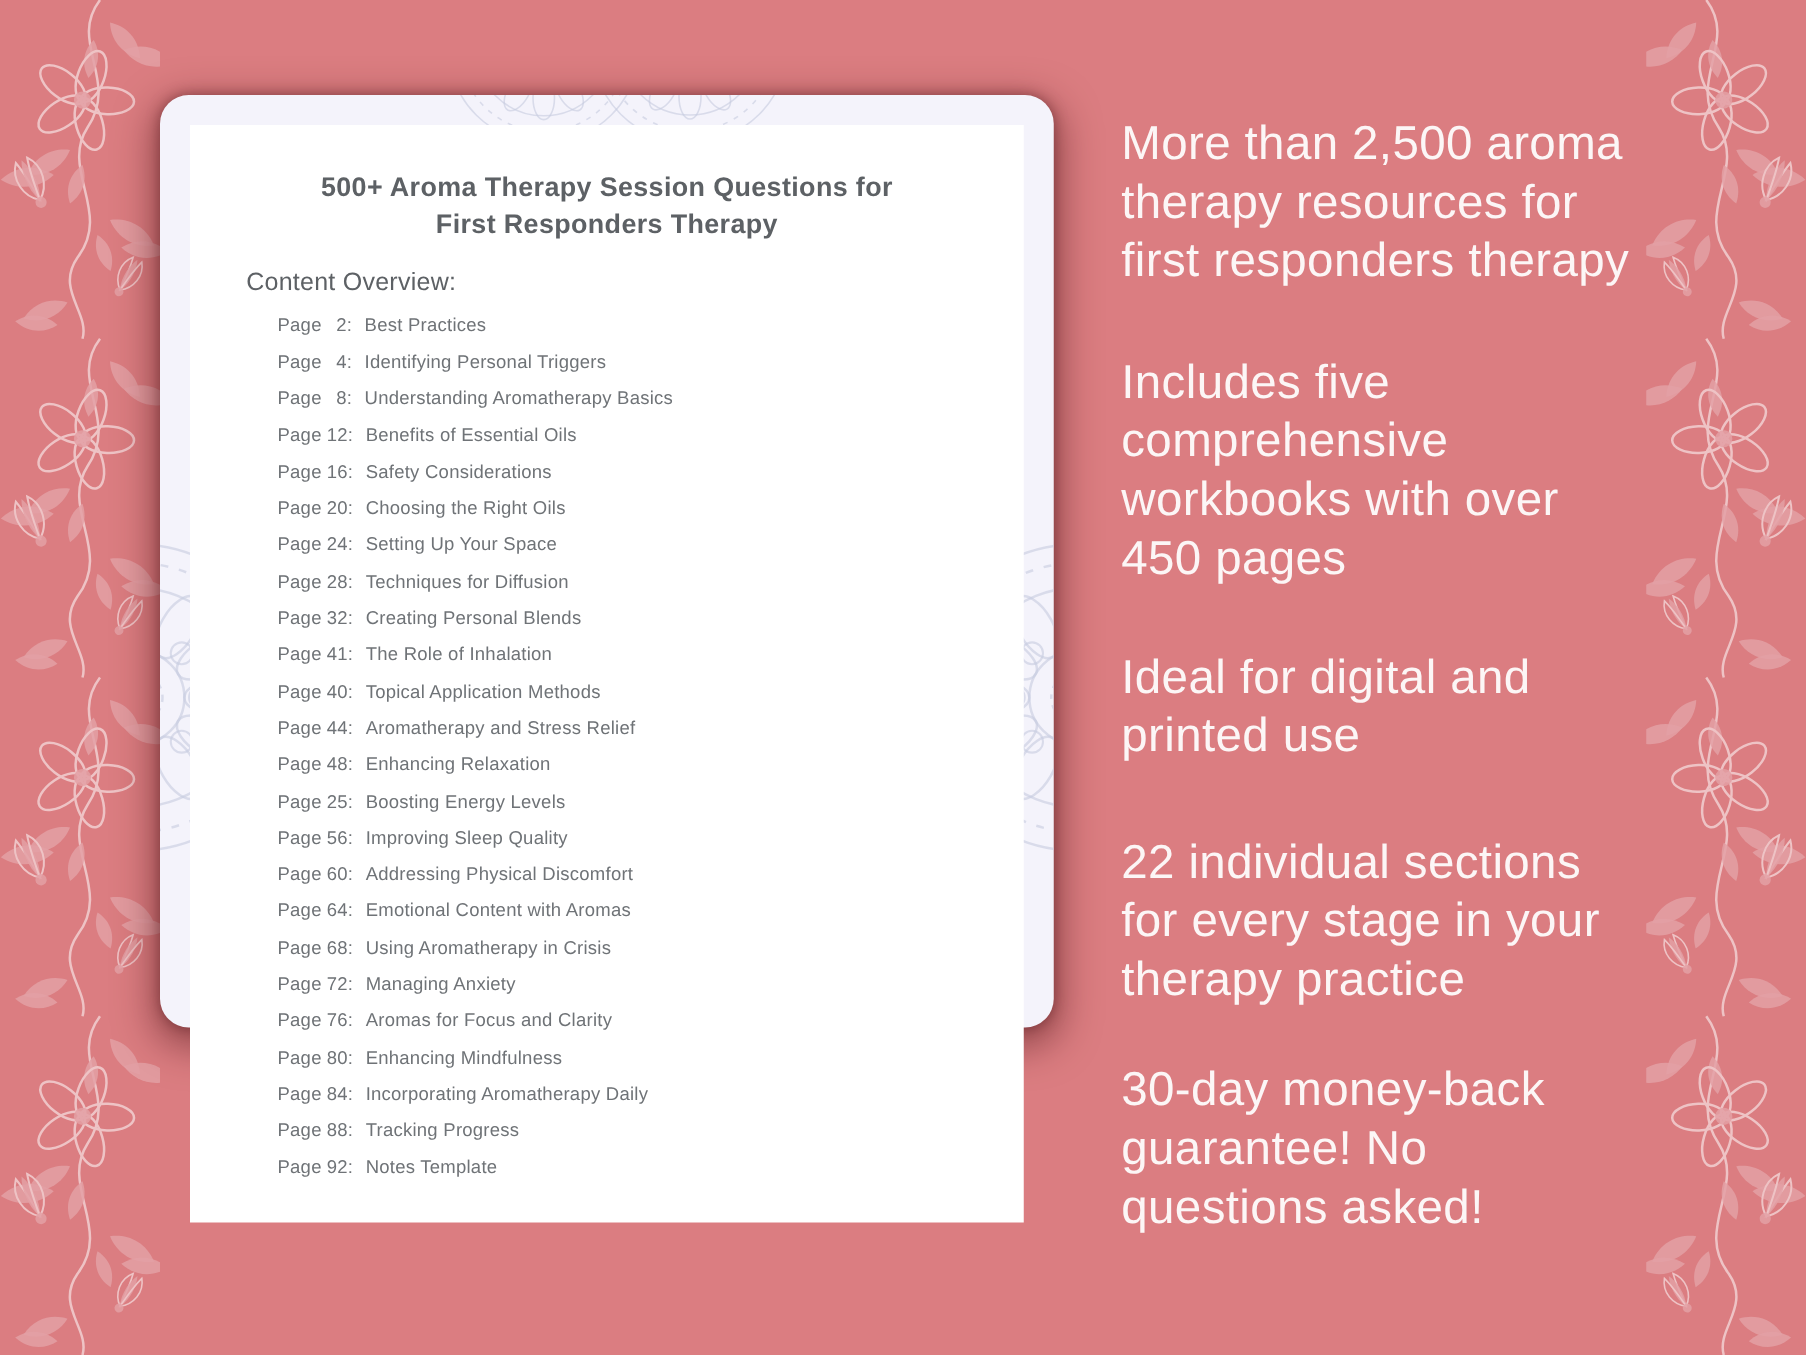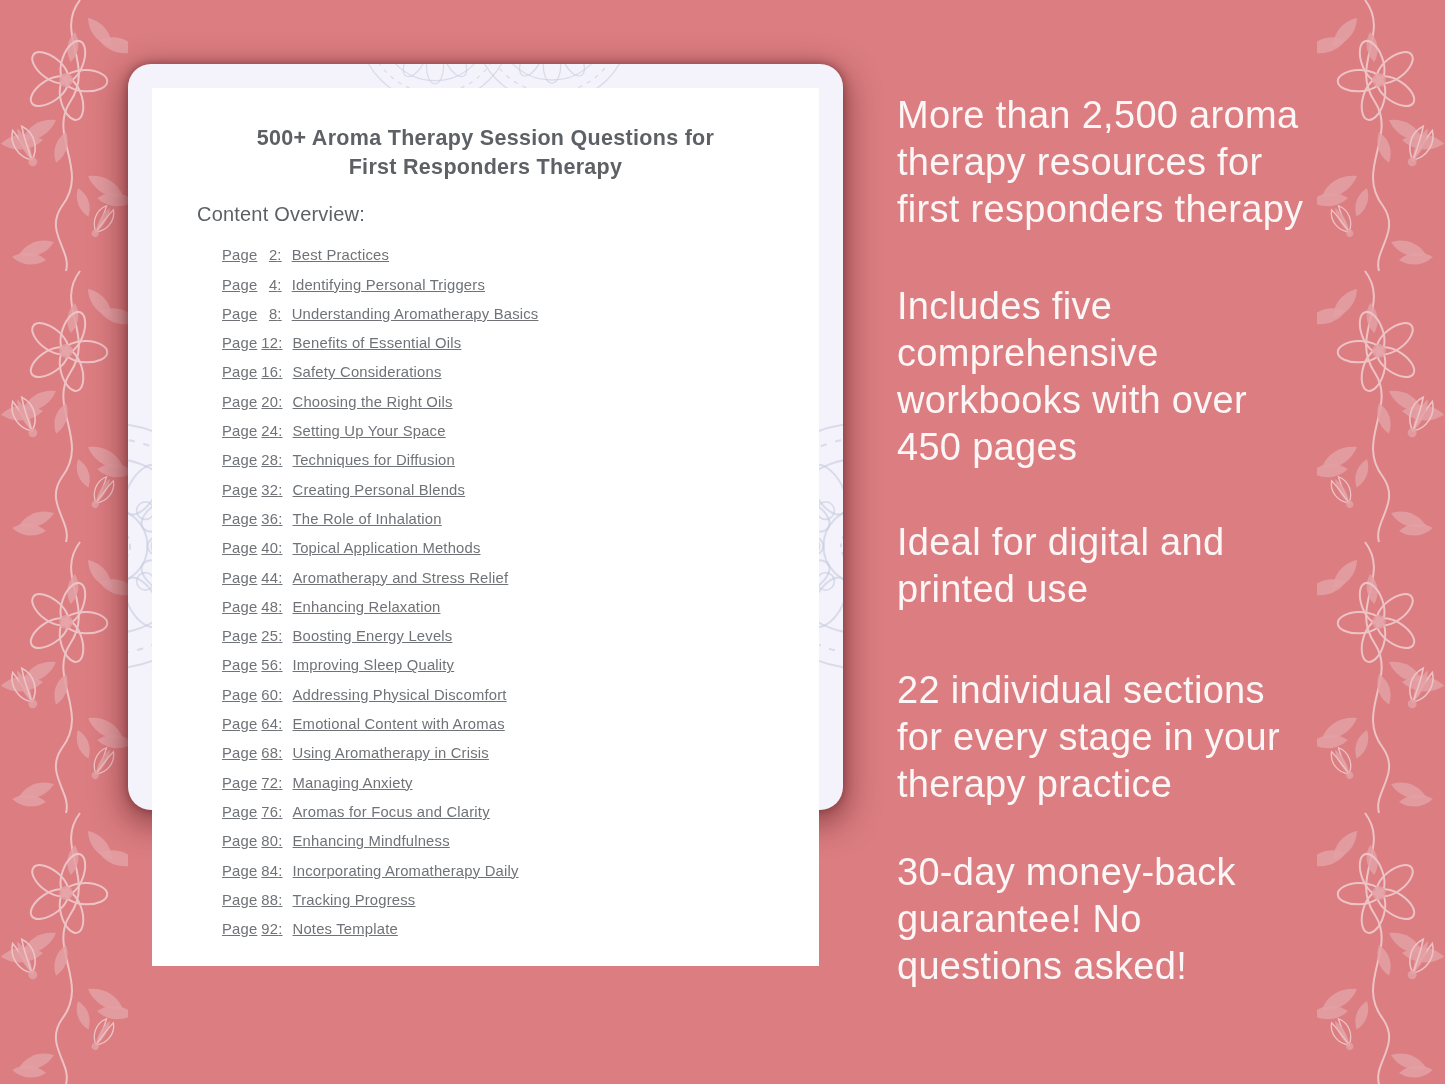--- a/index.html
+++ b/index.html
@@ -13,21 +13,21 @@
   
   .vine{position:absolute;top:0;height:1084px;width:132px;pointer-events:none;}
   .vine.left{left:-4px;}
   .vine.right{right:-4px;transform:scaleX(-1);}
   .leaf-fill{fill:var(--vine-fill,#e3a0a4);stroke:none;opacity:.85;}
   .vine-line{fill:none;stroke:var(--vine-outline,#eec3c5);stroke-width:2;}
   .vine-line-thin{fill:none;stroke:var(--vine-outline,#eec3c5);stroke-width:1.6;}
 
   
   .doc{
-    position:absolute;left:128px;top:64px;width:715px;height:746px;
+    position:absolute;left:128px;top:76px;width:715px;height:746px;
     background:var(--page-margin-lavender,#f4f3fb);
     box-shadow:0 10px 30px 6px var(--shadow,rgba(86,25,30,.5)),0 0 10px var(--shadow,rgba(86,25,30,.45));
     border-radius:23px;
   }
   .doc-mandalas{position:absolute;inset:0;overflow:hidden;}
   .mandala{stroke:var(--mandala-line,#c6cce0);fill:none;stroke-width:1.6;opacity:.6;}
   .mandala-dot{fill:none;stroke:var(--mandala-line,#c6cce0);stroke-width:1.3;opacity:.6;}
 
   .doc-inner{
     position:absolute;left:24px;top:24px;width:667px;height:878px;
@@ -38,24 +38,23 @@
     font-size:21.5px;line-height:29px;letter-spacing:.3px;
     color:var(--document-text,#5d6165);white-space:pre-line;
   }
   .overview{
     position:absolute;left:45px;top:115px;
     font-size:20px;letter-spacing:.2px;
     color:var(--document-text,#5d6165);
   }
   .toc{position:absolute;left:70px;top:146px;display:flex;flex-direction:column;}
   .toc-row{
-    height:29.3px;display:flex;align-items:flex-end;
+    height:29.3px;display:flex;align-items:center;
     font-size:14.8px;letter-spacing:.2px;
     color:var(--toc-text,#6f7377);
-    text-decoration:underline;
   }
   .toc-row .num{display:inline-block;min-width:16px;text-align:right;margin-left:4px;}
   .toc-row .colon{margin-right:10px;}
 
   
   .features{position:absolute;left:897px;top:92px;width:560px;}
   .feature{
     margin:0 0 48px;font-size:38px;line-height:47px;letter-spacing:.3px;
     color:var(--marketing-text,#fcf6f6);white-space:pre-line;font-weight:normal;
   }
@@ -223,21 +222,21 @@
 
   <div class="toc-row">
     <span class="pg">Page</span>
     <span class="num">32</span>
     <span class="colon">:</span>
     <span class="title">Creating Personal Blends</span>
   </div>
 
   <div class="toc-row">
     <span class="pg">Page</span>
-    <span class="num">36</span>
+    <span class="num">41</span>
     <span class="colon">:</span>
     <span class="title">The Role of Inhalation</span>
   </div>
 
   <div class="toc-row">
     <span class="pg">Page</span>
     <span class="num">40</span>
     <span class="colon">:</span>
     <span class="title">Topical Application Methods</span>
   </div>

